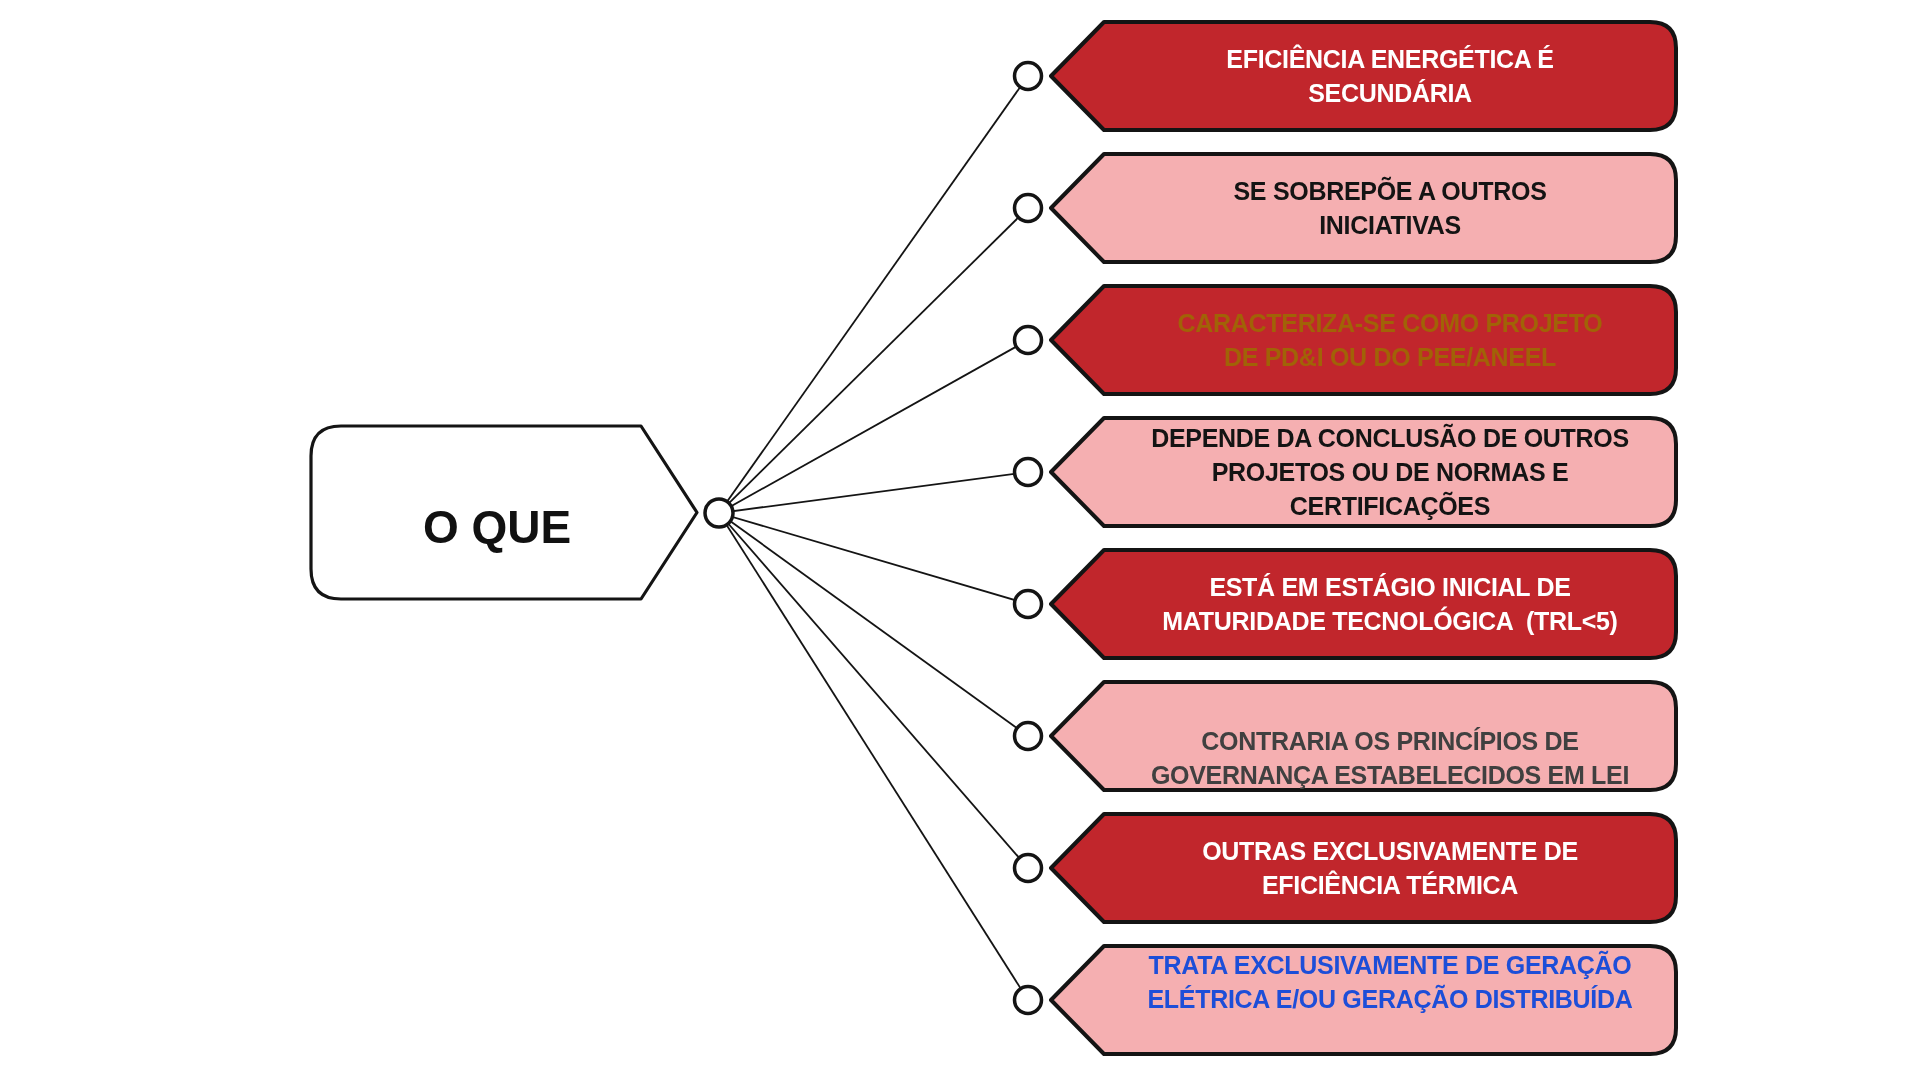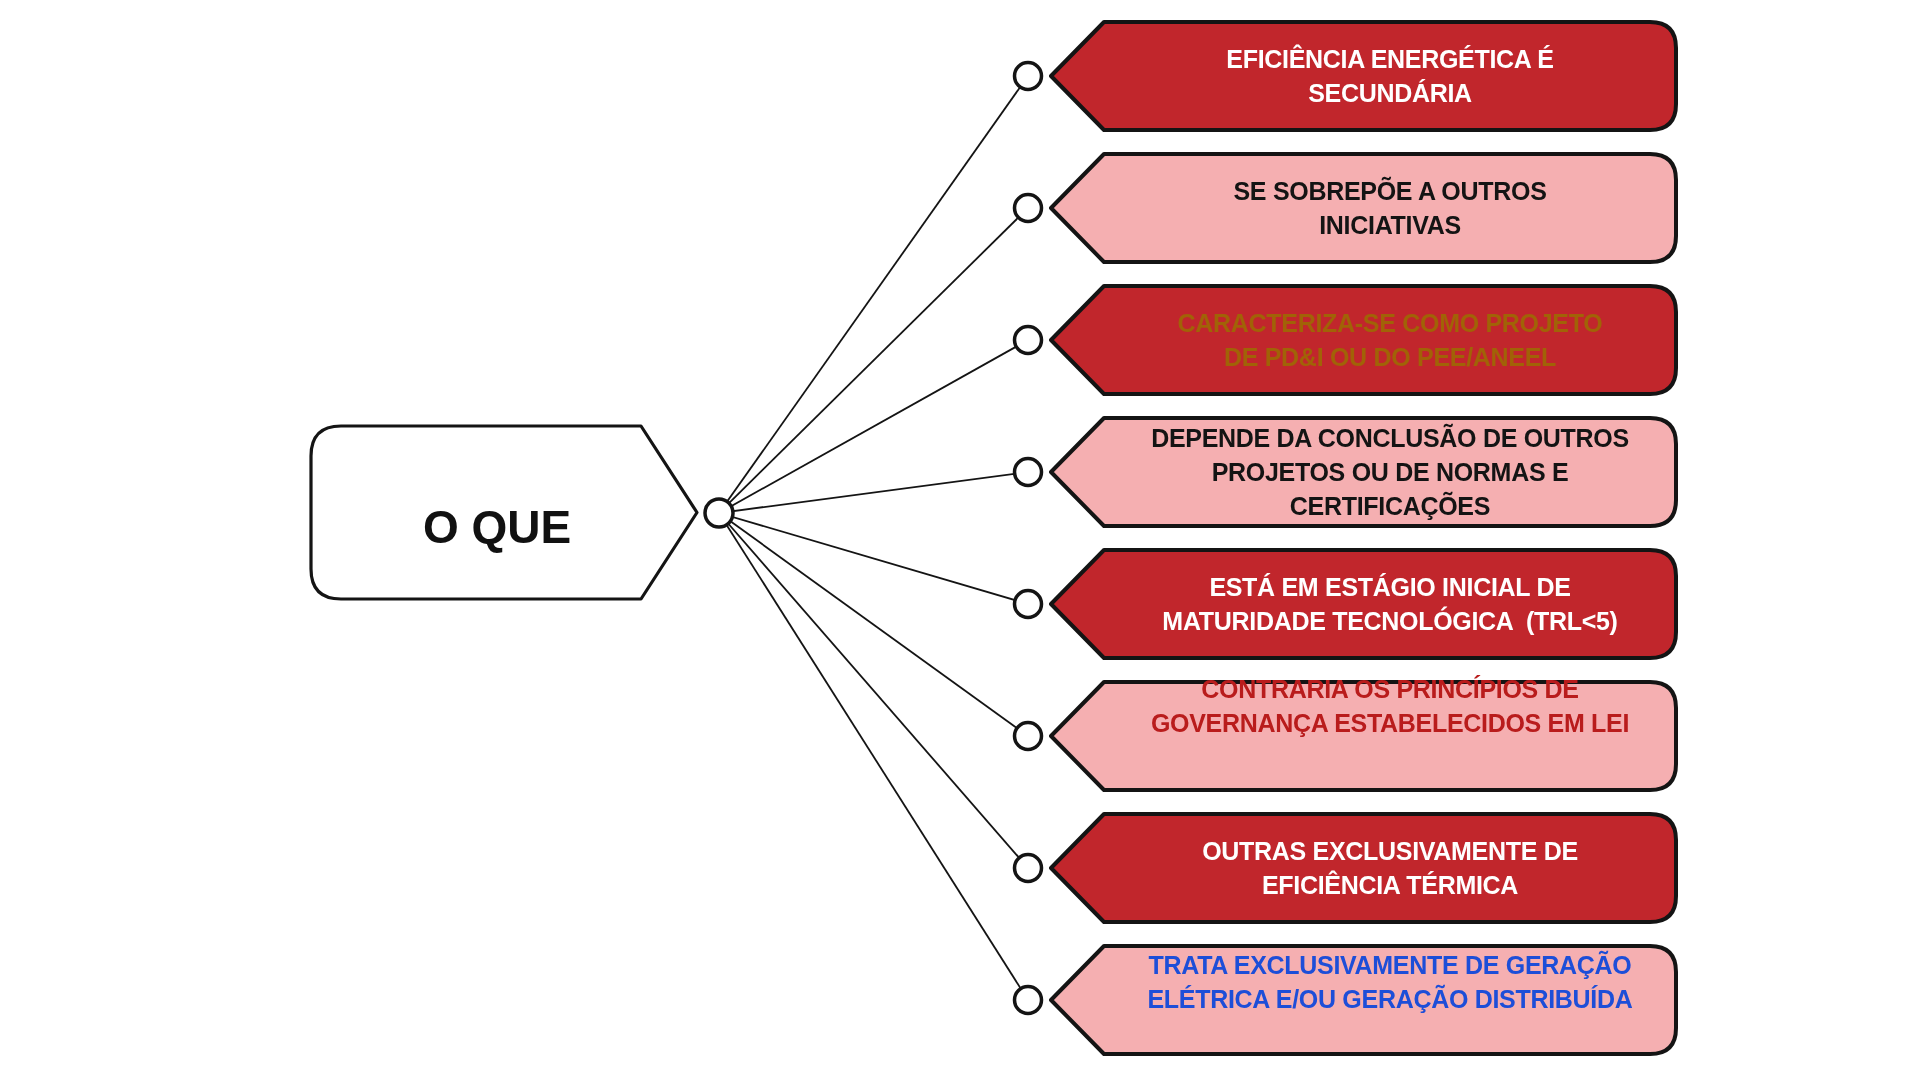--- a/index.html
+++ b/index.html
@@ -113,21 +113,21 @@
 SECUNDÁRIA</div>
         <div class="branch-text" style="top: 154px; color: rgb(20, 20, 20);">SE SOBREPÕE A OUTROS
 INICIATIVAS</div>
         <div class="branch-text" style="top: 286px; color: #a16207;">CARACTERIZA-SE COMO PROJETO
 DE PD&amp;I OU DO PEE/ANEEL</div>
         <div class="branch-text" style="top: 418px; color: rgb(20, 20, 20); text-align: center;">DEPENDE DA CONCLUSÃO DE OUTROS
 PROJETOS OU DE NORMAS E
 CERTIFICAÇÕES</div>
         <div class="branch-text" style="top: 550px; color: rgb(255, 255, 255); text-align: center;">ESTÁ EM ESTÁGIO INICIAL DE
 MATURIDADE TECNOLÓGICA  (TRL&lt;5)</div>
-        <div class="branch-text" style="top: 652px; color: #b91c1c;">CONTRARIA OS PRINCÍPIOS DE
+        <div class="branch-text" style="top: 704px; color: #404040;">CONTRARIA OS PRINCÍPIOS DE
 GOVERNANÇA ESTABELECIDOS EM LEI</div>
         <div class="branch-text" style="top: 814px; color: rgb(255, 255, 255);">OUTRAS EXCLUSIVAMENTE DE
 EFICIÊNCIA TÉRMICA</div>
         <div class="branch-text" style="top: 928px; color: #1d4ed8;">TRATA EXCLUSIVAMENTE DE GERAÇÃO
 ELÉTRICA E/OU GERAÇÃO DISTRIBUÍDA</div>
       </div>
   </div>
 
 </div>
 

